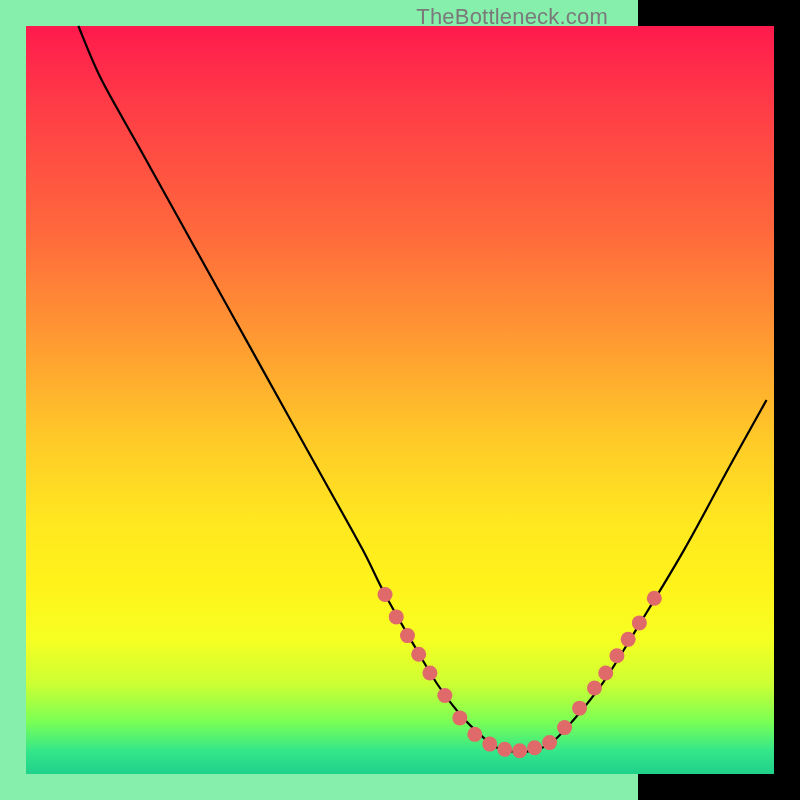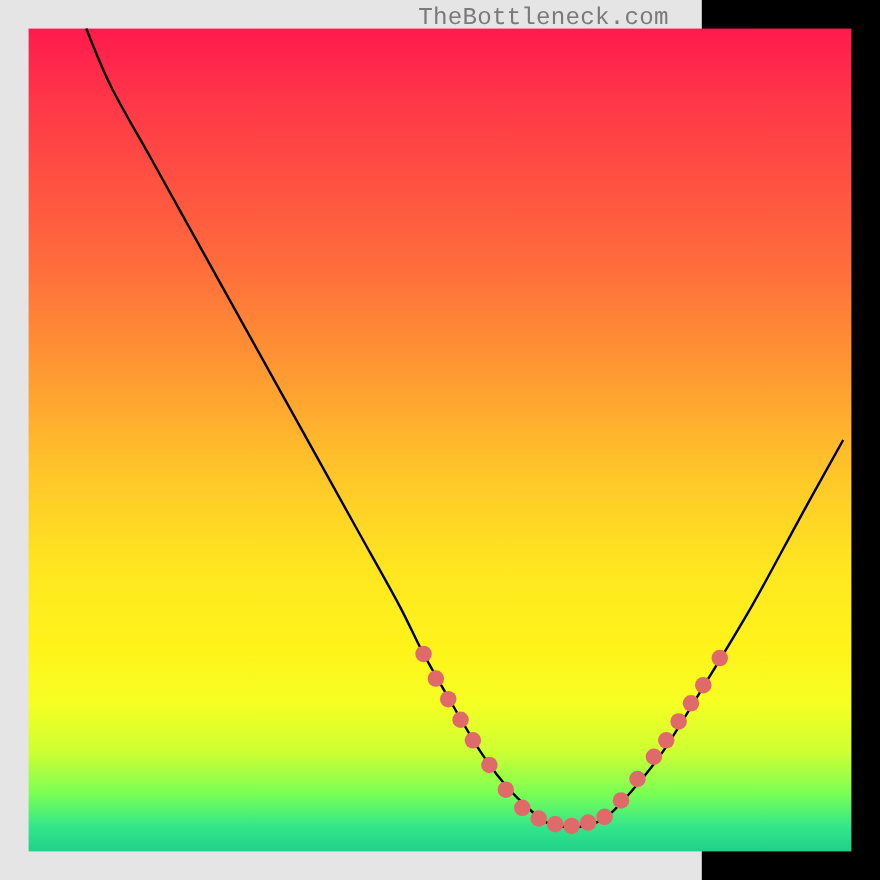--- a/index.html
+++ b/index.html
@@ -8,22 +8,21 @@
     width: 800px;
     height: 800px;
     background: #000;
     overflow: hidden;
     font-family: Arial, Helvetica, sans-serif;
   }
   .frame {
     position: relative;
     width: 638px;
     height: 800px;
-    background: #e5e5e5;
-    font-family: Liberation Mono, monospace;
+    background: #86efac;
   }
   .plot-area {
     position: absolute;
     left: 26px;
     top: 26px;
     width: 748px;
     height: 748px;
     
     background: linear-gradient(
       to bottom,

